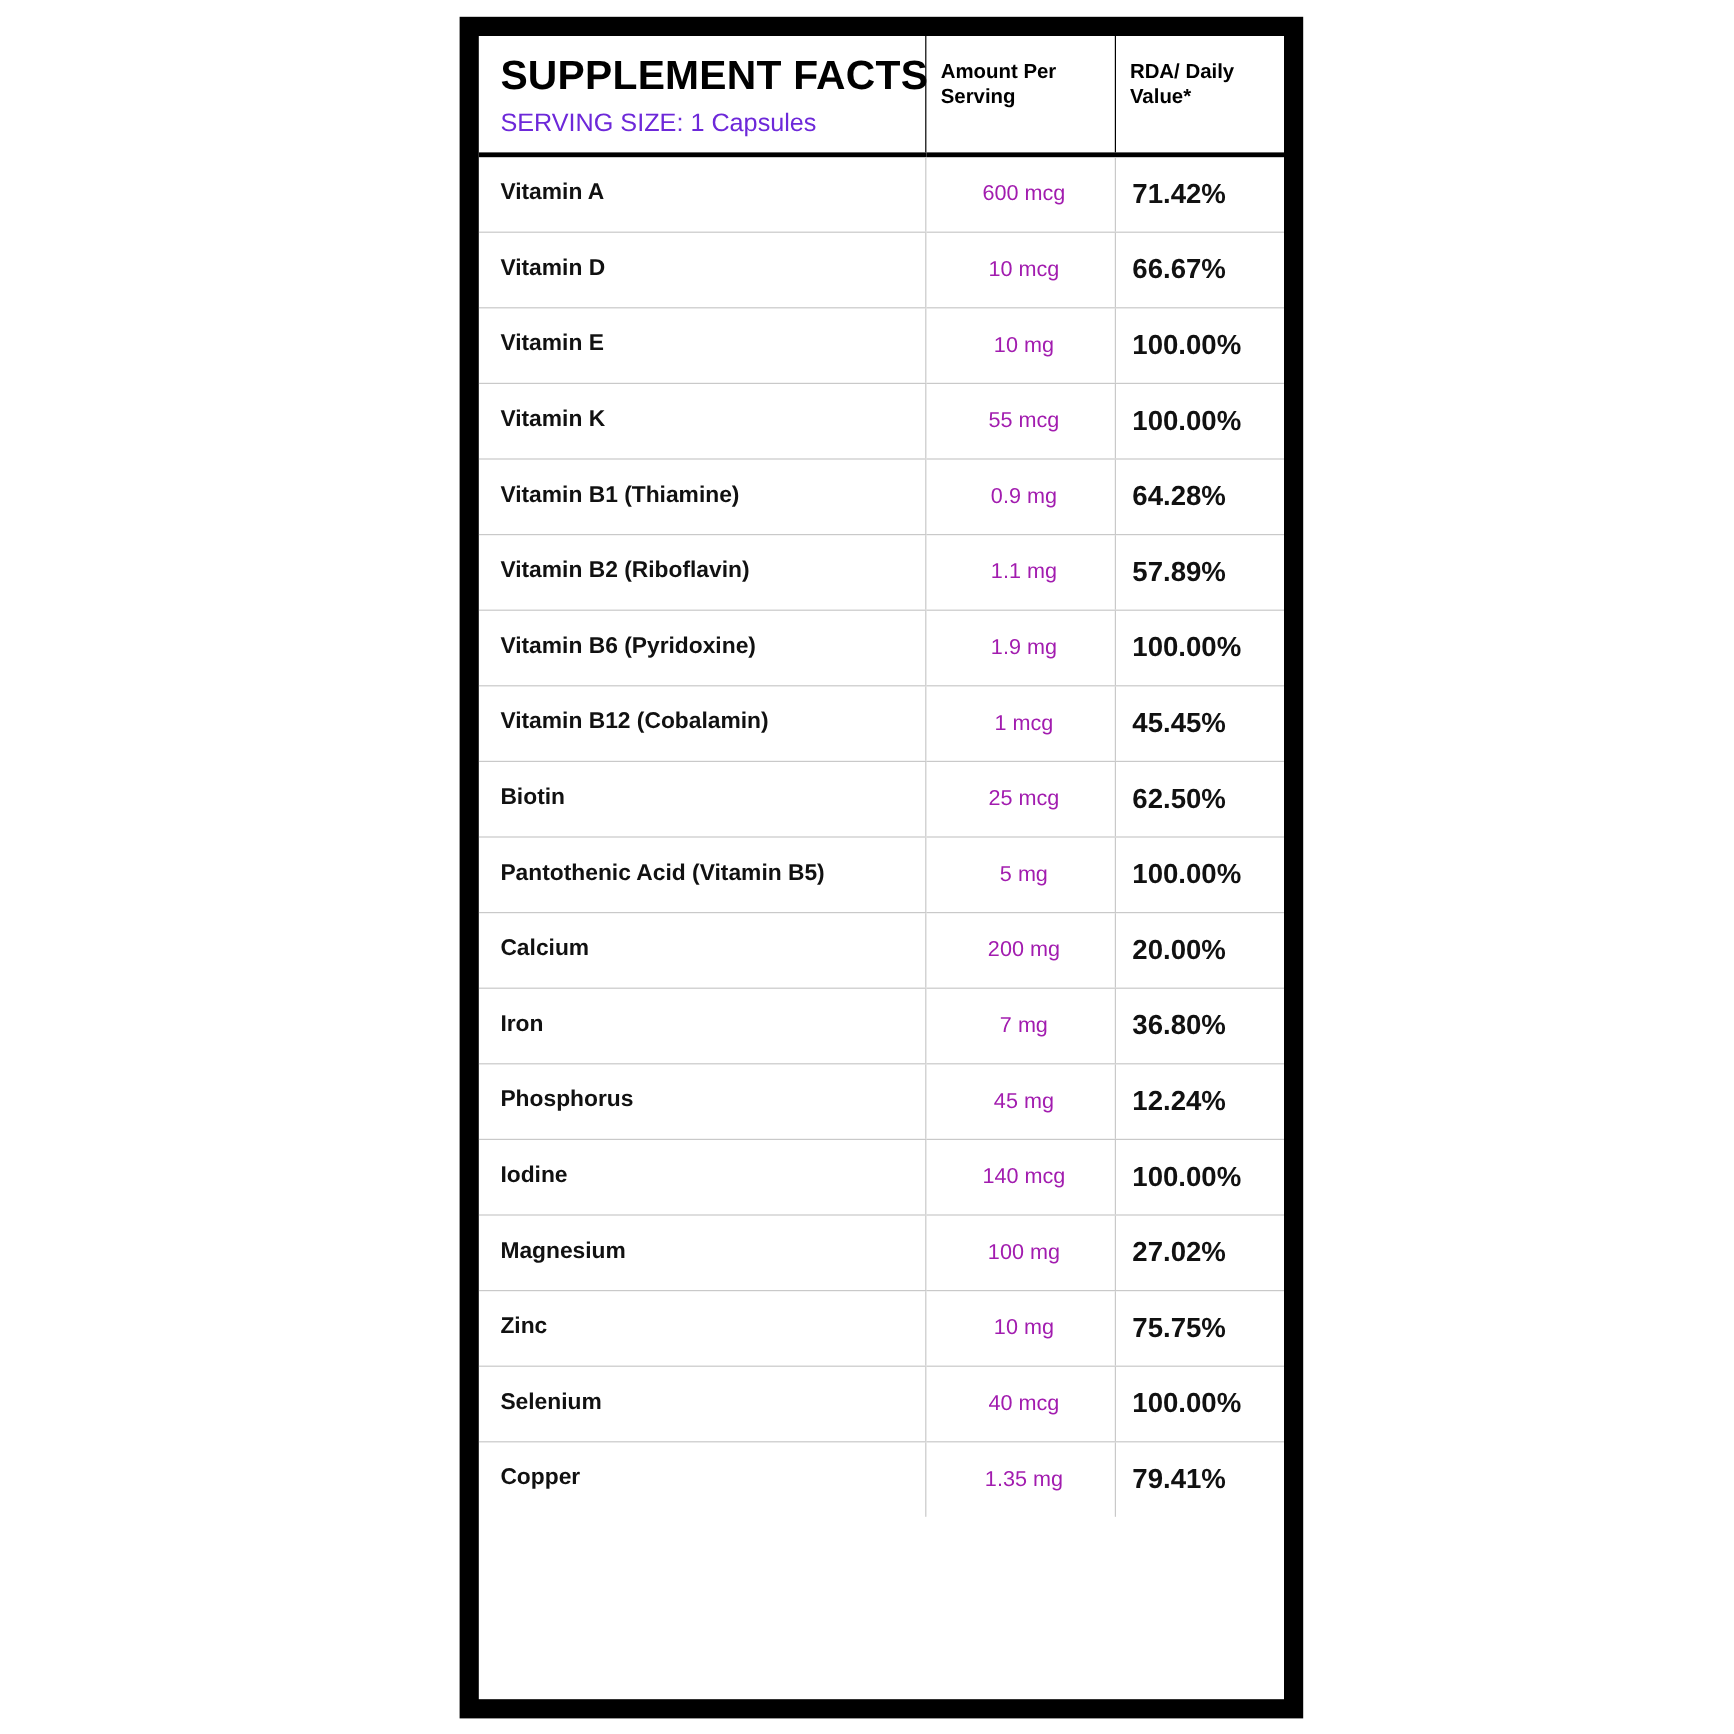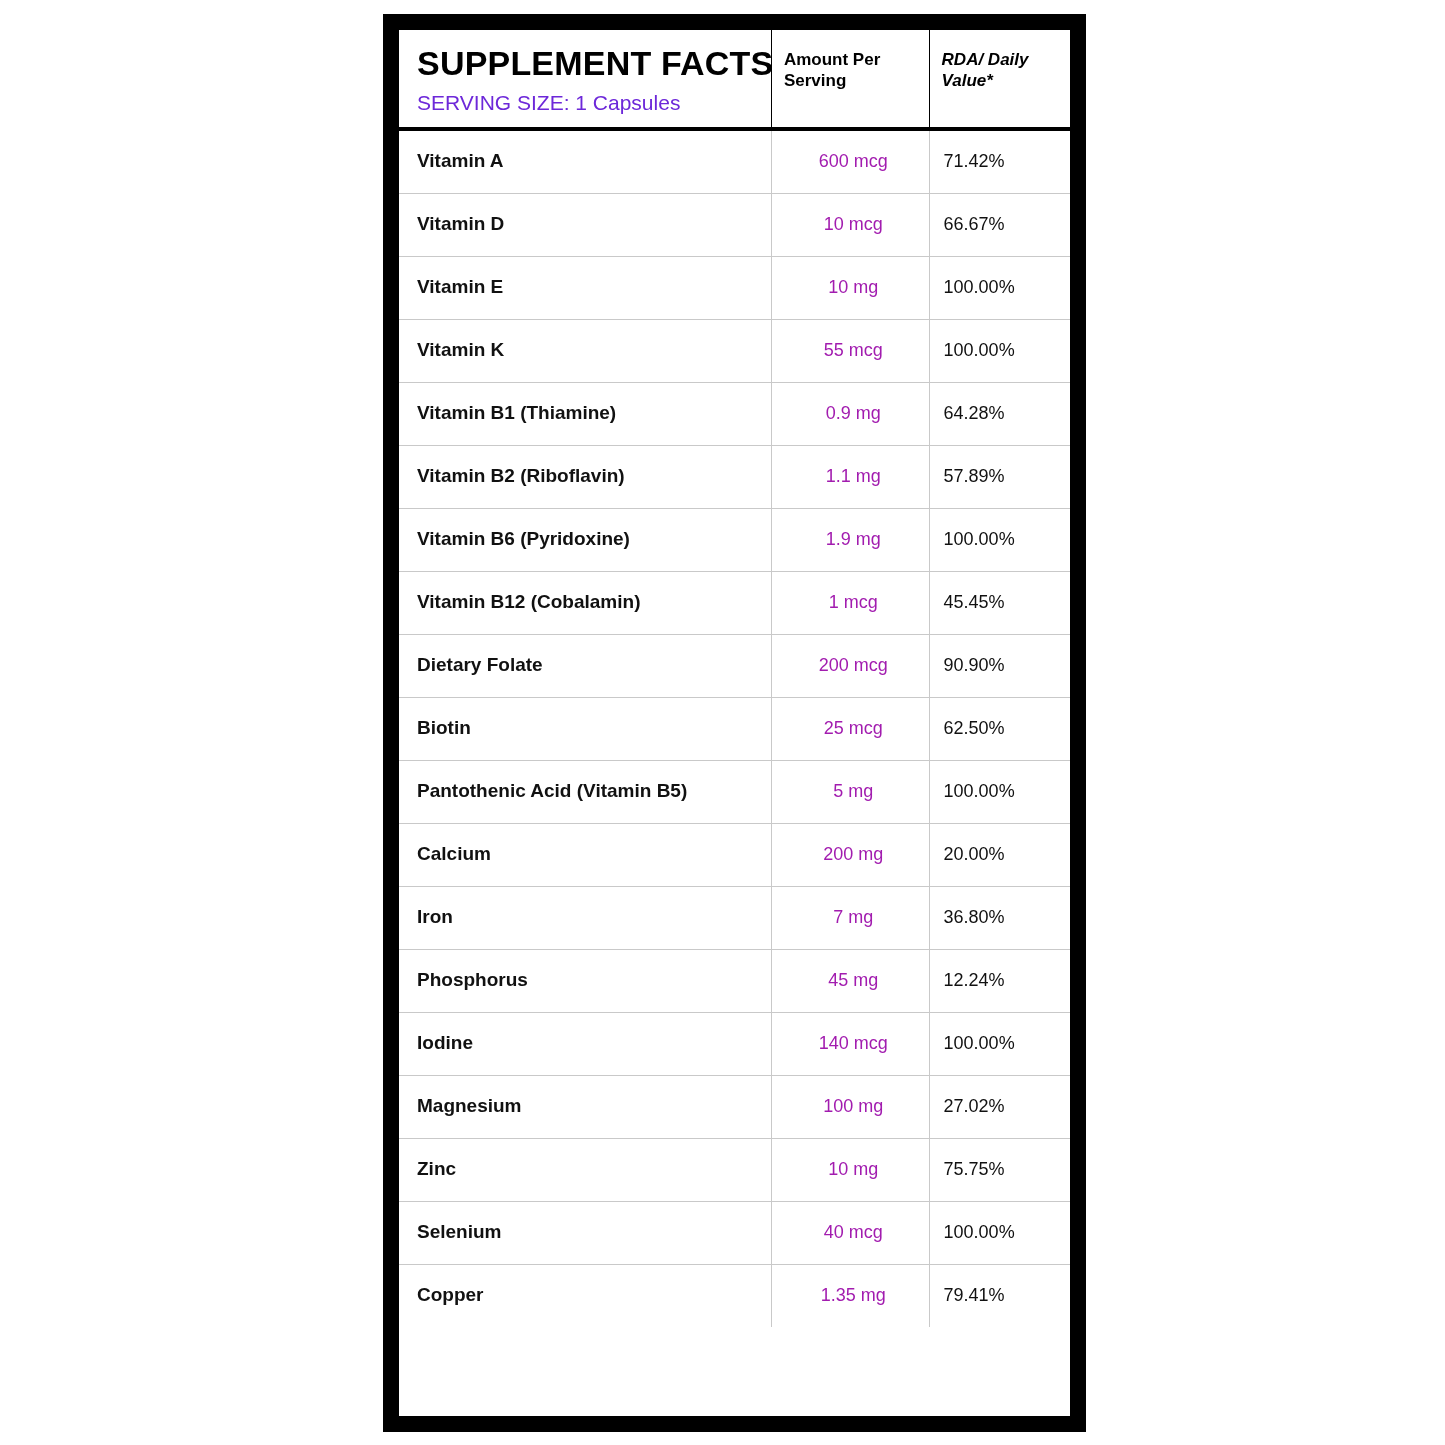--- a/index.html
+++ b/index.html
@@ -82,21 +82,20 @@
     padding: 20px 10px 12px 12px;
     border-left: 1px solid #000000;
     border-bottom: 4px solid #000000;
     font-size: 17px;
     font-weight: bold;
     line-height: 1.22;
     color: #000000;
     margin-top: 15px;
   }
   .hdr-col-cell.italic {
-    font-style: italic;
   }
 
   
   tbody tr td {
     border-bottom: 1px solid #c9c9c9;
     height: 54px;
   }
   tbody tr:last-child td {
     border-bottom: none;
   }
@@ -112,22 +111,22 @@
     padding: 4px 8px 4px 14px;
     font-size: 18px;
     font-weight: normal;
     color: #a21caf;
     border-left: 1px solid #c9c9c9;
     line-height: 1.2;
     text-align: center;
   }
   td.rda {
     padding: 4px 8px 4px 14px;
-    font-size: 18px;
-    font-weight: normal;
+    font-size: 23px;
+    font-weight: bold;
     color: #111111;
     border-left: 1px solid #c9c9c9;
     line-height: 1.2;
   }
 </style>
 </head>
 <body>
 
 <div class="page">
   <div class="panel">
@@ -186,25 +185,20 @@
             <td class="name">Vitamin B6 (Pyridoxine)</td>
             <td class="amt">1.9 mg</td>
             <td class="rda">100.00%</td>
           </tr>
           <tr>
             <td class="name">Vitamin B12 (Cobalamin)</td>
             <td class="amt">1 mcg</td>
             <td class="rda">45.45%</td>
           </tr>
           <tr>
-            <td class="name">Dietary Folate</td>
-            <td class="amt">200 mcg</td>
-            <td class="rda">90.90%</td>
-          </tr>
-          <tr>
             <td class="name">Biotin</td>
             <td class="amt">25 mcg</td>
             <td class="rda">62.50%</td>
           </tr>
           <tr>
             <td class="name">Pantothenic Acid (Vitamin B5)</td>
             <td class="amt">5 mg</td>
             <td class="rda">100.00%</td>
           </tr>
           <tr>

